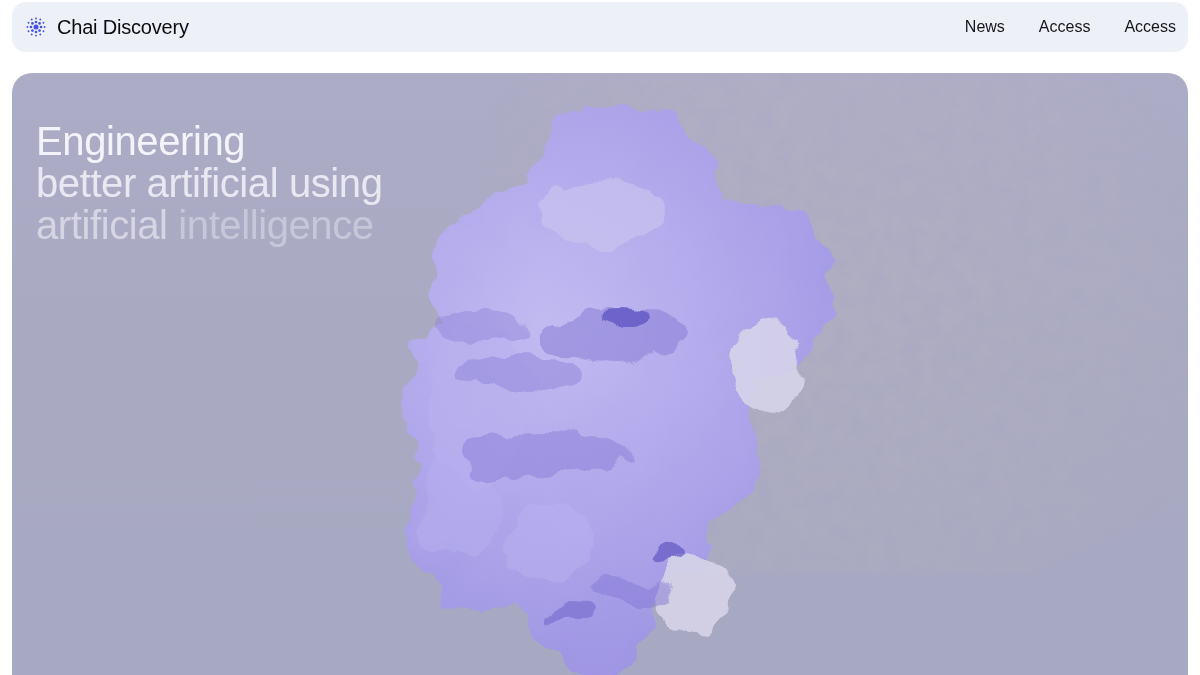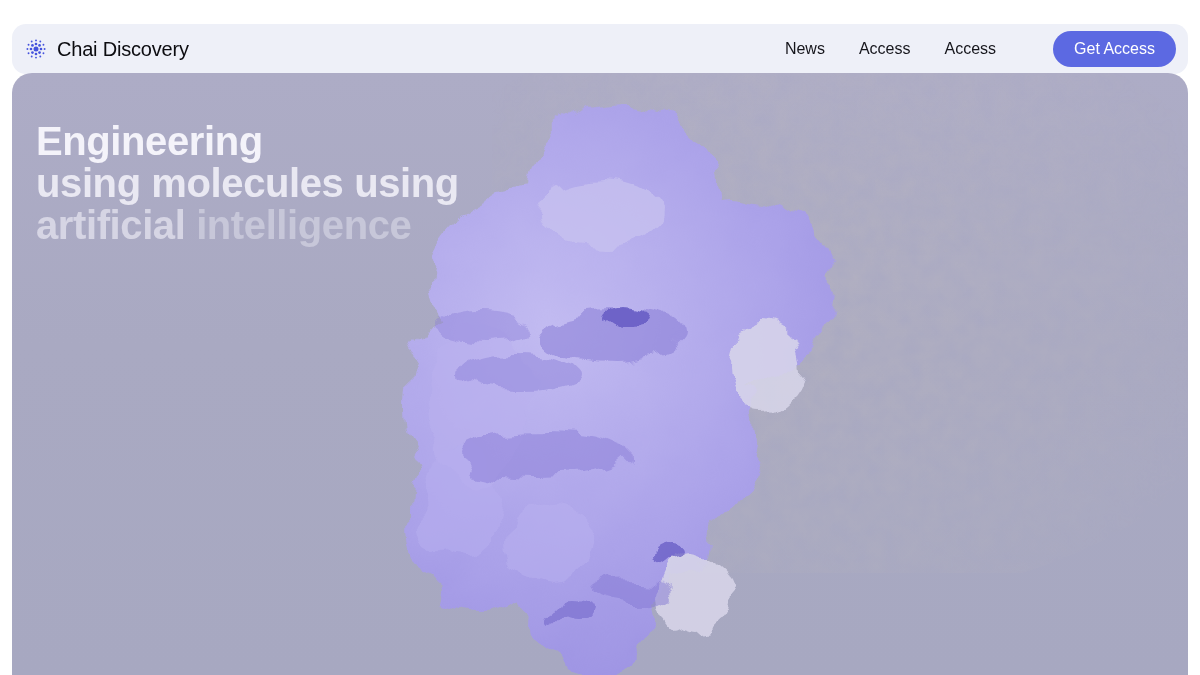--- a/index.html
+++ b/index.html
@@ -4,21 +4,21 @@
 <style>
   html,body{margin:0;padding:0;}
   body{
     width:1200px;height:675px;overflow:hidden;position:relative;
     background:#ffffff;
     font-family:"Liberation Sans", sans-serif;
     -webkit-font-smoothing:antialiased;
   }
   
   .navbar{
-    position:absolute;left:12px;top:24px;width:1176px;height:50px;
+    position:absolute;left:12px;top:2px;width:1176px;height:50px;
     background:#eef0f8;border-radius:14px;
     display:flex;align-items:center;
     padding:16px 12px;box-sizing:border-box;
   }
   .logo{display:flex;align-items:center;gap:9px;cursor:pointer;}
   .logo-icon{width:24px;height:24px;display:block;}
   .logo-text{font-size:20px;font-weight:500;color:#0c0c10;letter-spacing:-0.2px;}
   .nav-links{margin-left:auto;display:flex;align-items:center;gap:34px;}
   .nav-link{font-size:16px;color:#15151b;cursor:pointer;white-space:nowrap;text-align:center;}
   .cta-button{
@@ -28,21 +28,21 @@
   }
   
   .hero{
     position:absolute;left:12px;top:73px;width:1176px;height:602px;
     border-radius:20px 20px 0 0;
     background:linear-gradient(180deg,#adacc6 0%,#a9a9c2 45%,#a7a8c1 100%);
     overflow:hidden;
   }
   .hero-heading{
     position:absolute;left:24px;top:20px;z-index:2;
-    font-size:40px;line-height:42px;font-weight:700;letter-spacing:-0.4px;
+    font-size:40px;line-height:42px;font-weight:400;letter-spacing:-0.4px;
   }
   .hl1{color:#f4f3fa;}
   .hl2{color:#e9e8f2;}
   .hw-strong{color:rgba(243,242,250,0.60);}
   .hw-faint{color:rgba(243,242,250,0.40);}
   .molecule-svg{position:absolute;left:0;top:0;z-index:1;display:block;}
 </style>
 </head>
 <body>
 
@@ -73,29 +73,28 @@
           <circle cx="19.45" cy="7.7" r="0.95"></circle>
       </g>
     </svg>
     <span class="logo-text">Chai Discovery</span>
   </div>
 
   <nav class="nav-links">
     <span class="nav-link">News</span>
     <span class="nav-link">Access</span>
     <span class="nav-link">Access</span>
-    <button class="cta-button">Get Access</button>
   </nav>
 </header>
 
 <section class="hero">
 
   <h1 class="hero-heading">
     <span style="display:block" class="hl1">Engineering</span>
-    <span style="display:block" class="hl2">using molecules using</span>
+    <span style="display:block" class="hl2">better artificial using</span>
     <span style="display:block"><span class="hw-strong">artificial</span><span class="hw-strong">&nbsp;</span><span class="hw-faint">intelligence</span></span>
   </h1>
 
   <svg class="molecule-svg" width="1176" height="602" viewBox="0 0 1176 602">
     <defs>
       <radialGradient id="gMain" gradientUnits="userSpaceOnUse" cx="540" cy="250" r="430">
         <stop offset="0" stop-color="#c2bbf1"></stop>
         <stop offset="0.55" stop-color="#aba2e9"></stop>
         <stop offset="1" stop-color="#968ce0"></stop>
       </radialGradient>

